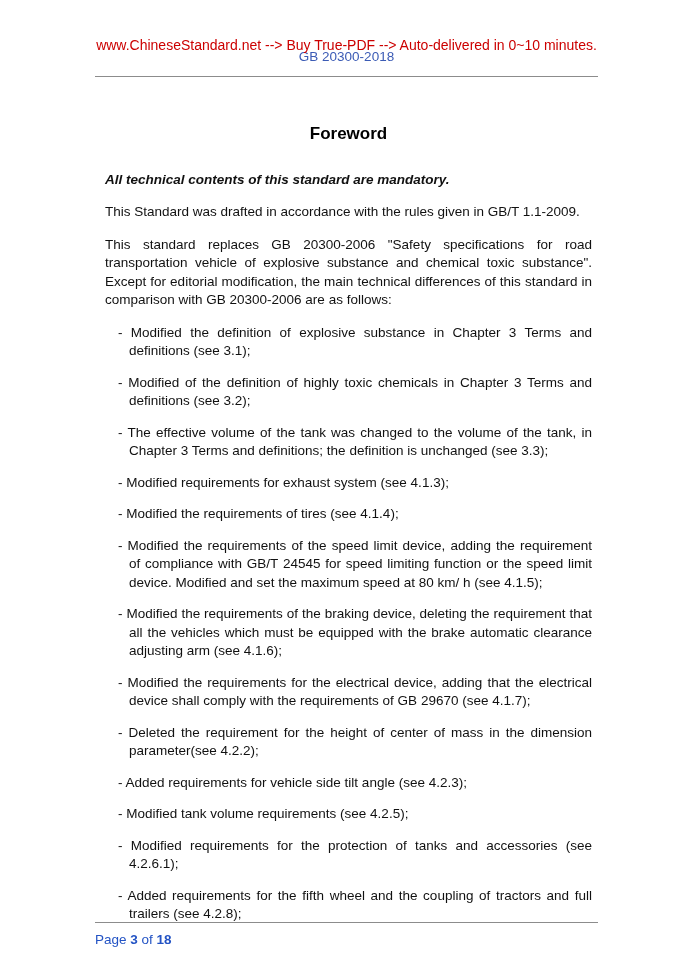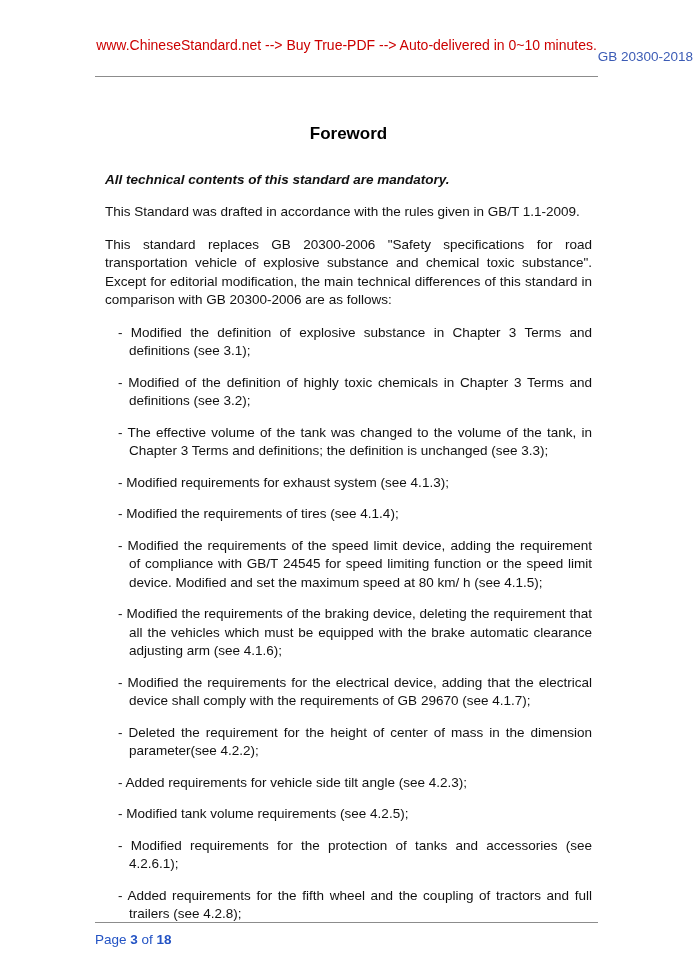--- a/index.html
+++ b/index.html
@@ -19,21 +19,21 @@
     position: absolute;
     top: 22px; left: 0; width: 100%;
     text-align: center;
     color: #cc0000;
     font-size: 14px;
     z-index: 2;
   }
   .docnum {
     position: absolute;
     top: 34px; left: 0; width: 100%;
-    text-align: right;
+    text-align: center;
     color: #3b5bb5;
     font-size: 13.5px;
     z-index: 1;
   }
   .rule {
     border: none;
     border-top: 1px solid #8c8c8c;
     height: 0;
   }
   .top-rule { position: absolute; top: 61px; left: 95px; right: 95px; }

